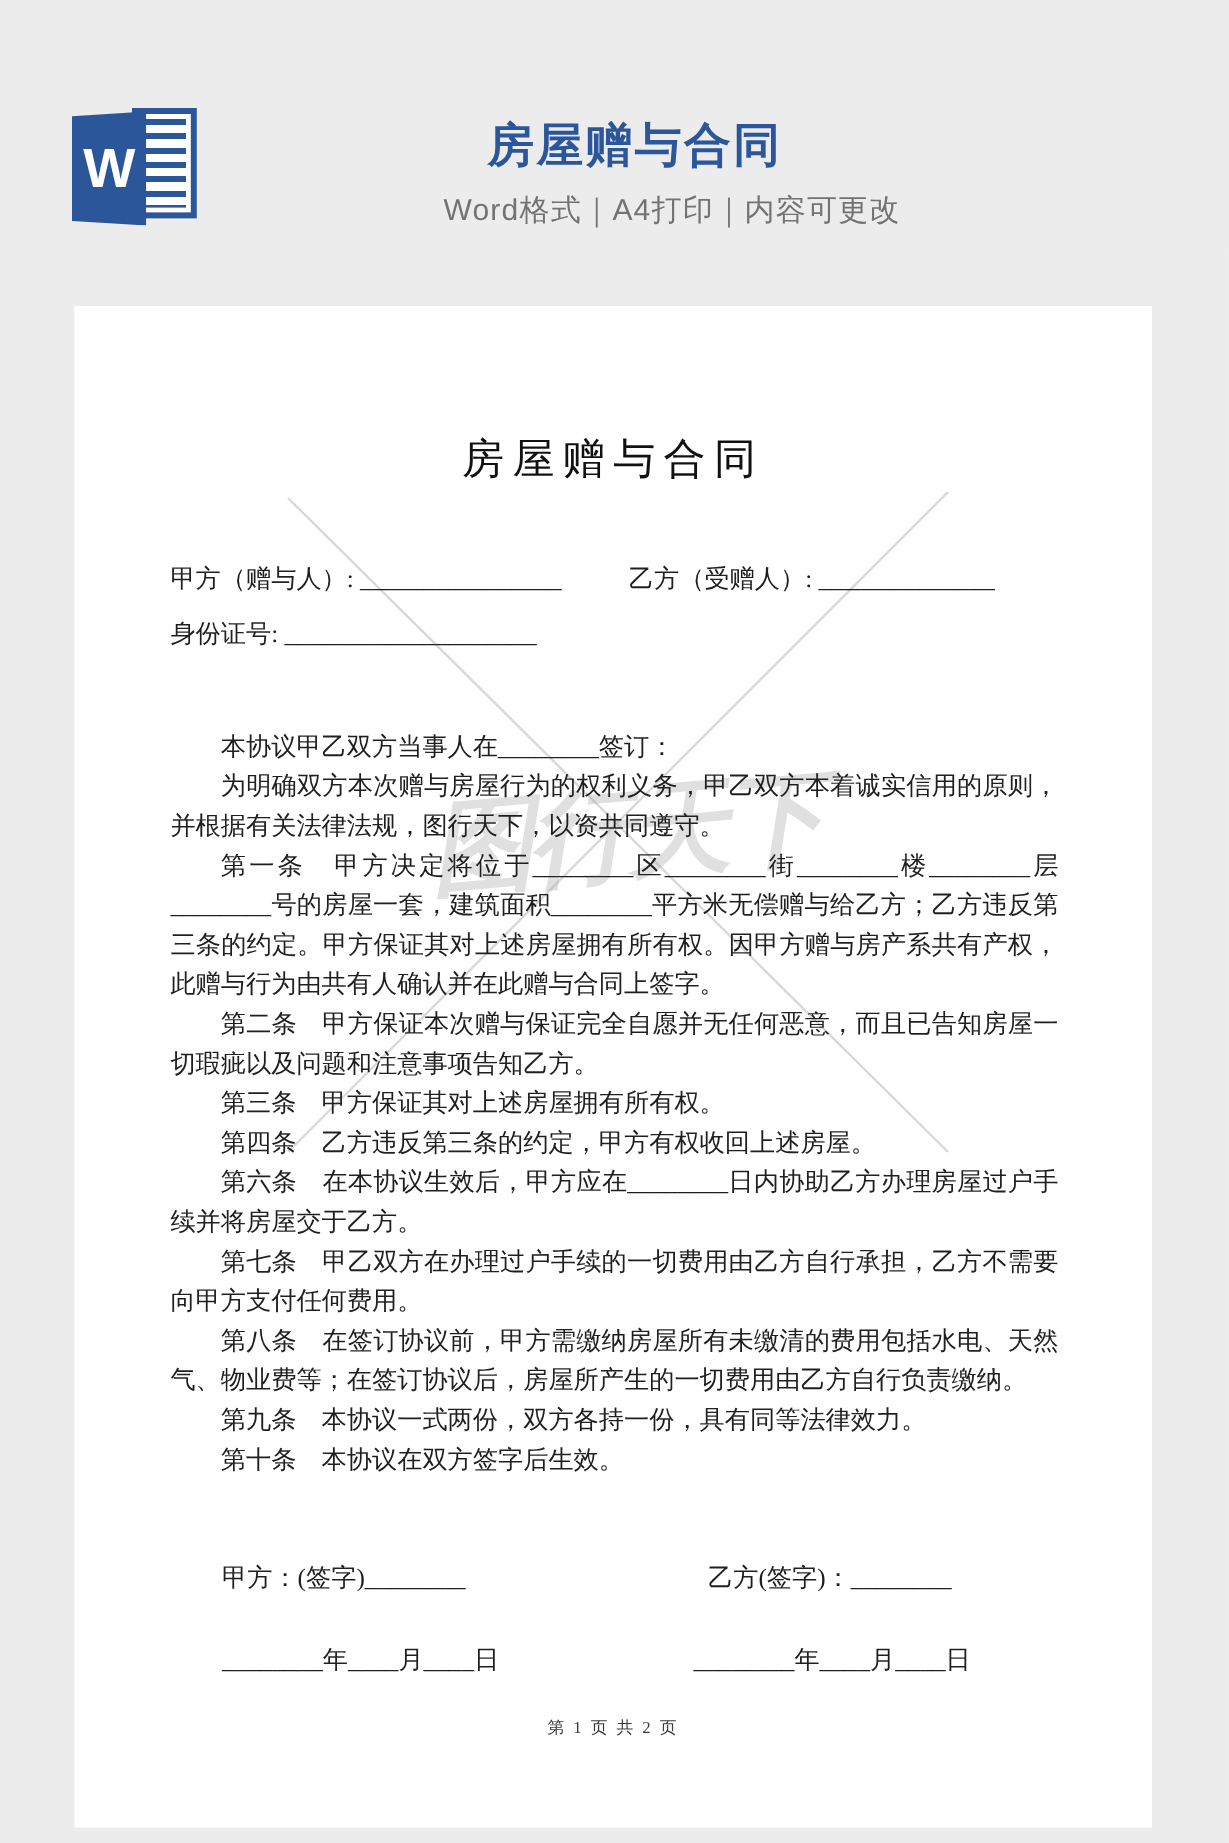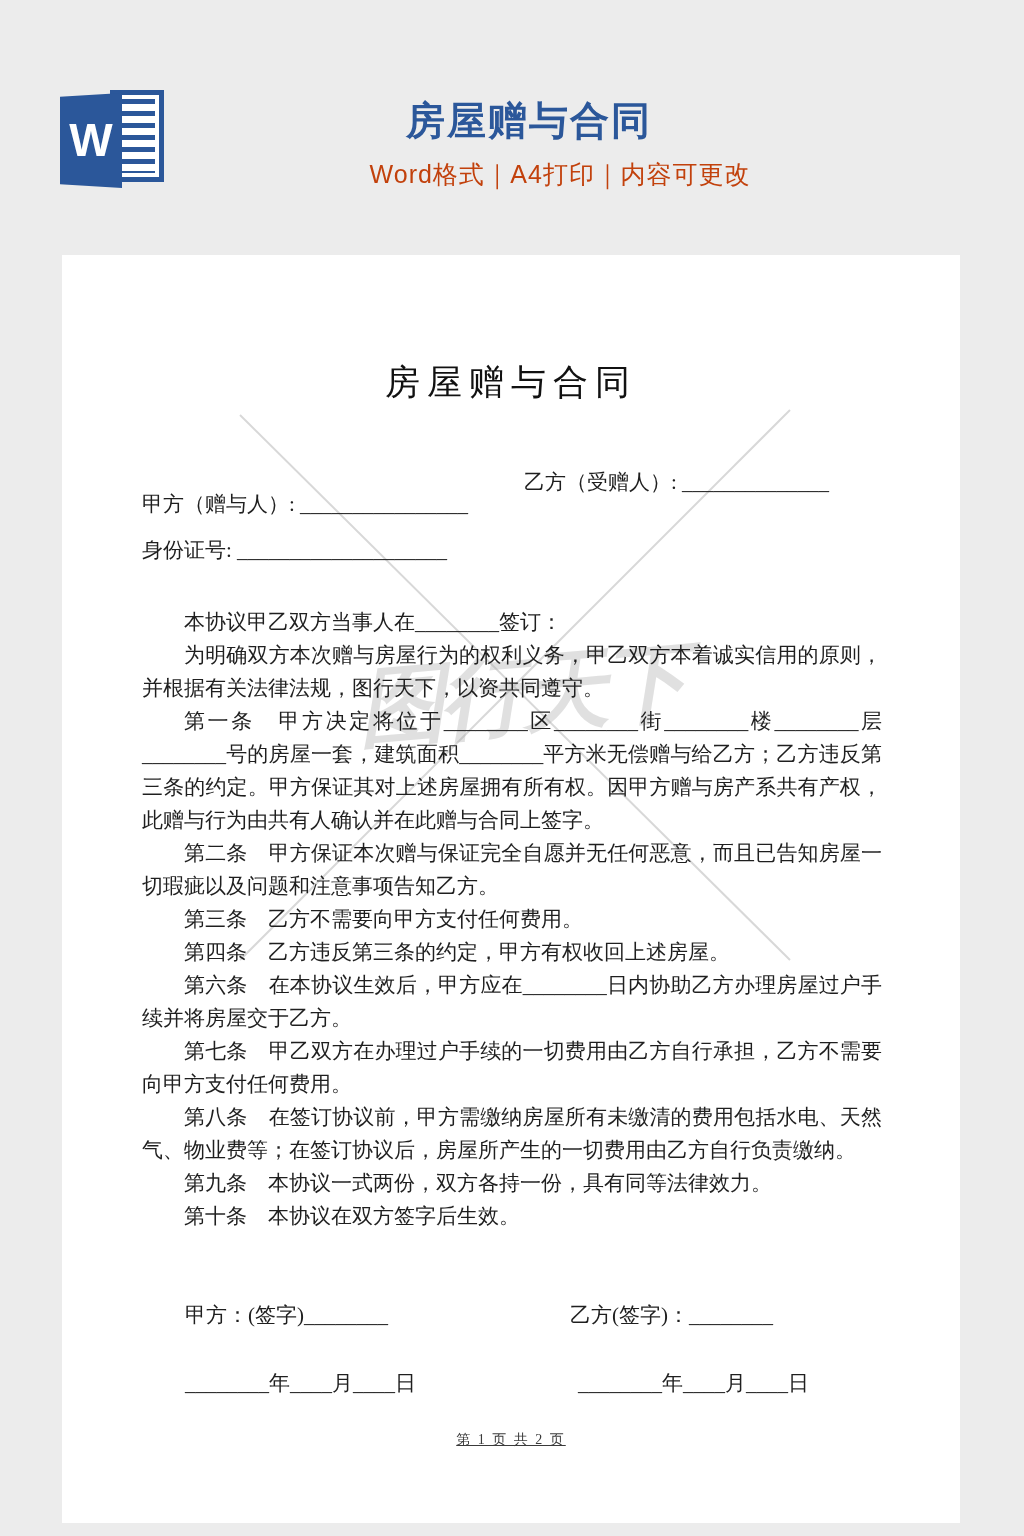--- a/index.html
+++ b/index.html
@@ -33,56 +33,56 @@
   .header-title{
     position:absolute;top:94px;left:0;width:100%;
     text-align:center;padding-left:34px;box-sizing:border-box;
     font-family:"Liberation Sans","DejaVu Sans",sans-serif;
     font-weight:bold;font-size:39px;color:#2b579a;letter-spacing:2px;
   }
   .header-subtitle{
     position:absolute;top:158px;left:0;width:100%;
     text-align:center;padding-left:96px;box-sizing:border-box;
     font-family:"Liberation Sans","DejaVu Sans",sans-serif;
-    font-size:25px;color:#c2410c;letter-spacing:1px;
+    font-size:25px;color:#737373;letter-spacing:1px;
   }
   
   .sheet{
     position:absolute;left:62px;top:255px;width:898px;height:1268px;
     background:#ffffff;
   }
   .wm-lines{position:absolute;left:0;top:0;width:898px;height:1268px;pointer-events:none;}
   .wm-text{
     position:absolute;left:296px;top:382px;
     font-size:86px;font-weight:bold;font-style:italic;
     color:#a8a8a8;opacity:0.35;letter-spacing:-4px;
     transform:rotate(-5deg);white-space:nowrap;pointer-events:none;
   }
   .doc-title{
     position:absolute;top:104px;left:0;width:100%;
     text-align:center;font-size:35px;color:#111;letter-spacing:7px;
   }
   .parties{position:absolute;top:213px;left:0;width:100%;}
   .party-row{position:relative;height:46px;font-size:21px;}
-  .party-row .pl{position:absolute;left:80px;white-space:nowrap;margin-top:22px;}
+  .party-row .pl{position:absolute;left:80px;white-space:nowrap;}
   .party-row .pr{position:absolute;left:462px;white-space:nowrap;}
   .body-text{
     position:absolute;top:351px;left:80px;width:740px;
     font-size:21px;line-height:33px;text-align:justify;
   }
   .body-text p{margin:0;text-indent:2em;}
   .sig-row{position:absolute;left:0;width:100%;font-size:21px;}
   .sig-names{top:1046px;}
   .sig-dates{top:1114px;}
   .sig-row .sig-left{position:absolute;left:123px;white-space:nowrap;}
-  .sig-names .sig-right{position:absolute;left:508px;white-space:nowrap;}
+  .sig-names .sig-right{position:absolute;left:528px;white-space:nowrap;}
   .sig-dates .sig-right{position:absolute;left:516px;white-space:nowrap;}
   .footer{
     position:absolute;top:1176px;left:0;width:100%;
-    text-align:center;font-size:14px;color:#3a3a3a;letter-spacing:2px;text-decoration:underline;
+    text-align:center;font-size:14px;color:#3a3a3a;letter-spacing:2px;
   }
 </style>
 </head>
 <body>
 
 <div class="header">
   <div class="word-icon">
     <div class="icon-sheet"></div>
     <div class="icon-panel">W</div>
   </div>
@@ -110,21 +110,21 @@
     </div>
     <div class="party-row">
     </div>
   </div>
 
   <div class="body-text">
     <p>本协议甲乙双方当事人在________签订：</p>
     <p>为明确双方本次赠与房屋行为的权利义务，甲乙双方本着诚实信用的原则，并根据有关法律法规，图行天下，以资共同遵守。</p>
     <p>第一条　甲方决定将位于________区________街________楼________层________号的房屋一套，建筑面积________平方米无偿赠与给乙方；乙方违反第三条的约定。甲方保证其对上述房屋拥有所有权。因甲方赠与房产系共有产权，此赠与行为由共有人确认并在此赠与合同上签字。</p>
     <p>第二条　甲方保证本次赠与保证完全自愿并无任何恶意，而且已告知房屋一切瑕疵以及问题和注意事项告知乙方。</p>
-    <p>第三条　乙方不需要向甲方支付任何费用。</p>
+    <p>第三条　甲方保证其对上述房屋拥有所有权。</p>
     <p>第四条　乙方违反第三条的约定，甲方有权收回上述房屋。</p>
     <p>第六条　在本协议生效后，甲方应在________日内协助乙方办理房屋过户手续并将房屋交于乙方。</p>
     <p>第七条　甲乙双方在办理过户手续的一切费用由乙方自行承担，乙方不需要向甲方支付任何费用。</p>
     <p>第八条　在签订协议前，甲方需缴纳房屋所有未缴清的费用包括水电、天然气、物业费等；在签订协议后，房屋所产生的一切费用由乙方自行负责缴纳。</p>
     <p>第九条　本协议一式两份，双方各持一份，具有同等法律效力。</p>
     <p>第十条　本协议在双方签字后生效。</p>
   </div>
 
   <div class="sig-row sig-names">
     <span class="sig-left">甲方：(签字)________</span>

